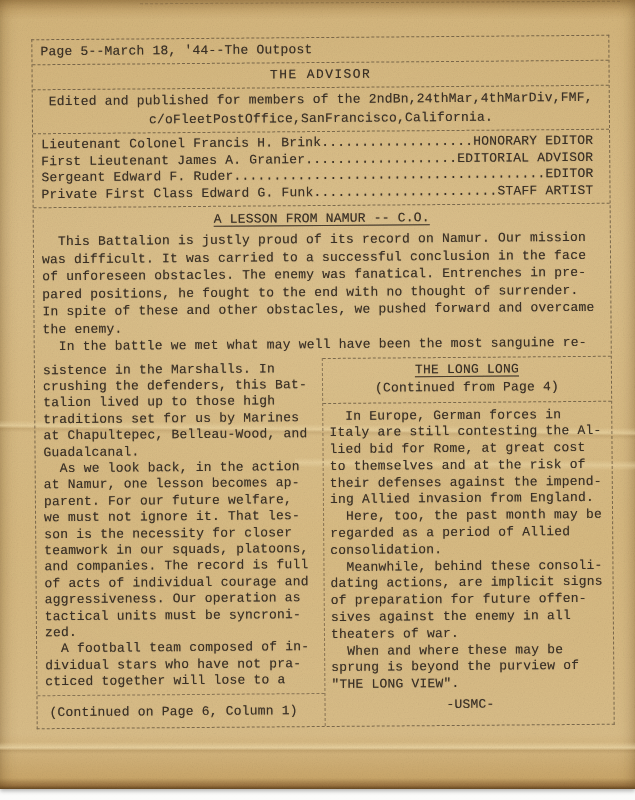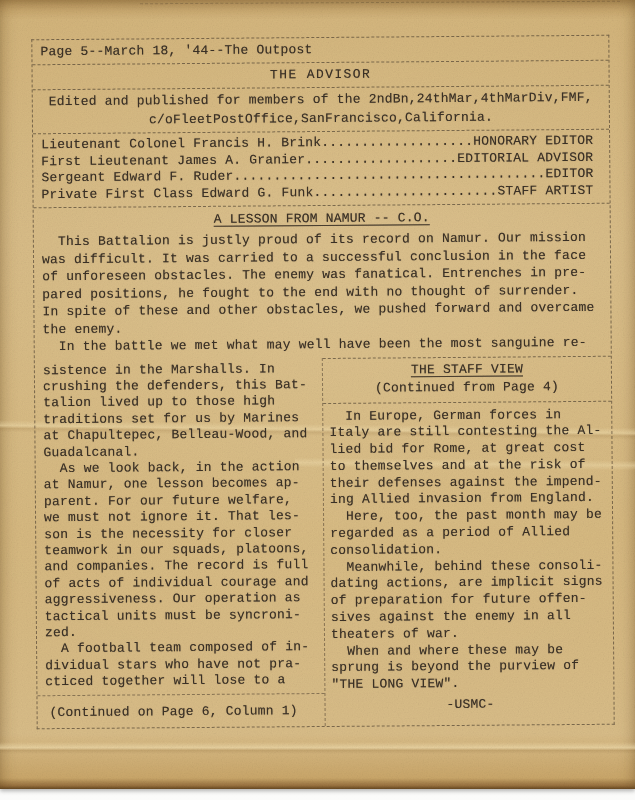--- a/index.html
+++ b/index.html
@@ -148,21 +148,21 @@
           <div class="continued-rule"></div>
           <div class="continued-note">(Continued on Page 6, Column 1)</div>
         </div>
       </div>
 
       <div class="vdiv"></div>
 
       <div class="col-right">
         <div class="lv-head">
           <div>
-            <span class="u">THE STAFF VIEW</span>
+            <span class="u">THE LONG LONG</span>
           </div>
           <div>(Continued from Page 4)</div>
         </div>
         <div>
 
         <div class="line">  In Europe, German forces in</div>
             <div class="line">Italy are still contesting the Al-</div>
             <div class="line">lied bid for Rome, at great cost</div>
             <div class="line">to themselves and at the risk of</div>
             <div class="line">their defenses against the impend-</div>

